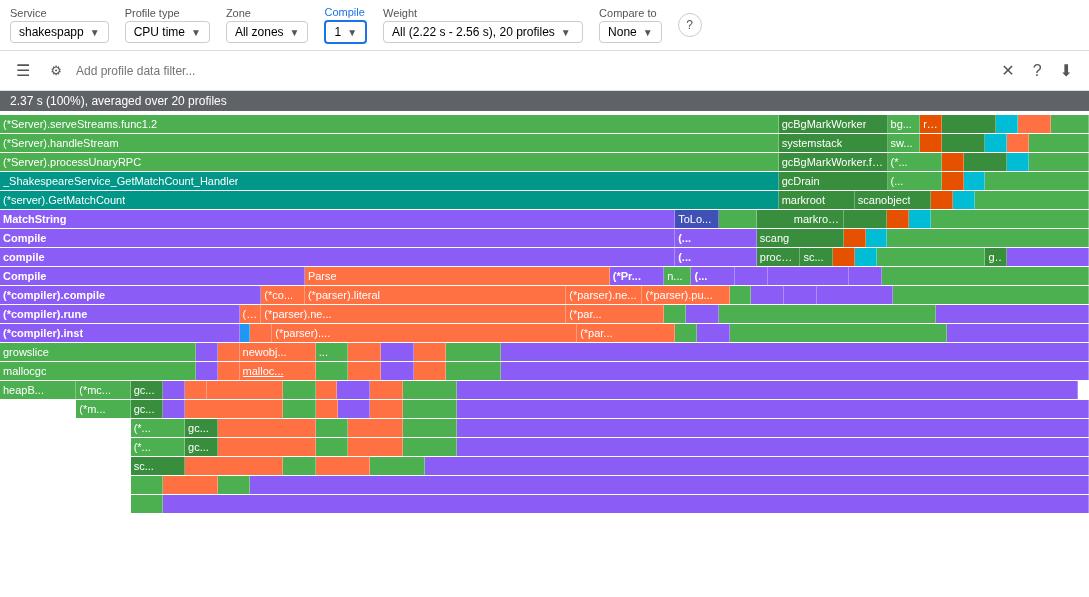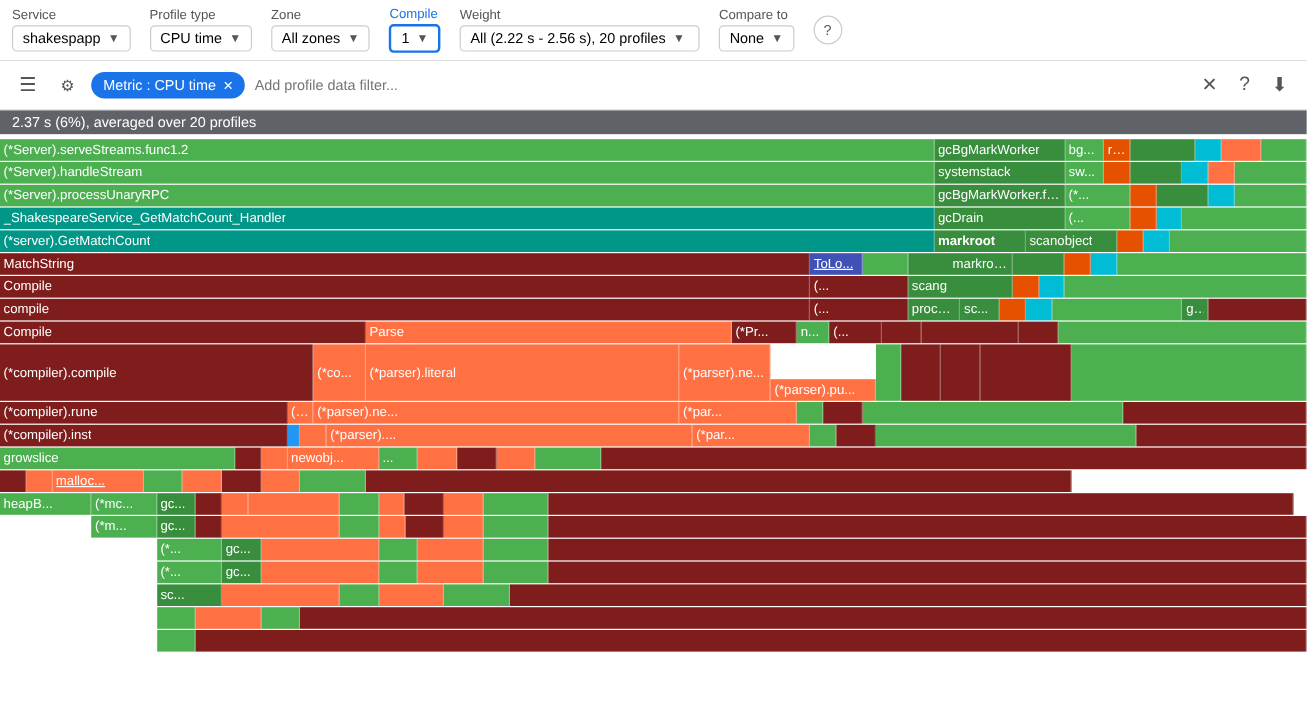--- a/index.html
+++ b/index.html
@@ -134,21 +134,21 @@
       position: relative;
     }
     .flame-block span { overflow: hidden; text-overflow: ellipsis; white-space: nowrap; max-width: 100%; }
 
     
     .c-green { background: #4caf50; align-items: center; }
     .c-green2 { background: #388e3c; }
     .c-teal { background: #009688; }
     .c-orange { background: #e65100; }
     .c-orange2 { background: #ff7043; }
-    .c-orange3 { background: #7f1d1d; }
+    .c-orange3 { background: #8b5cf6; font-weight: bold; }
     .c-blue { background: #2196f3; }
     .c-cyan { background: #00bcd4; }
     .c-indigo { background: #3f51b5; }
   </style>
 </head>
 <body>
 
 <div class="top-bar">
   <div class="dropdown-group">
     <span class="dropdown-label">Service</span>
@@ -197,34 +197,30 @@
       <span class="arrow">▼</span>
     </div>
   </div>
 
   <div class="help-btn">?</div>
 </div>
 
 <div class="filter-bar">
   <button class="filter-icon-btn">☰</button>
   <button class="filter-icon-btn" style="font-size:13px;">⚙</button>
-  <div class="metric-chip">
-    <span>Metric : CPU time</span>
-    <span class="close">×</span>
-  </div>
   <input class="filter-input" type="text" placeholder="Add profile data filter..." style="">
   <div class="filter-actions">
     <button class="icon-btn">✕</button>
     <button class="icon-btn">?</button>
     <button class="icon-btn">⬇</button>
   </div>
 </div>
 
 <div class="stats-bar">
-  <span>2.37 s (6%), averaged over 20 profiles</span>
+  <span>2.37 s (100%), averaged over 20 profiles</span>
 </div>
 
 <div class="flame-area">
 
   <div class="flame-row">
     <div class="flame-block c-green" style="width:71.5%;">
         <span>(*Server).serveStreams.func1.2</span>
       </div>
     <div class="flame-block c-green2" style="width:10%;">
         <span>gcBgMarkWorker</span>
@@ -318,42 +314,42 @@
       </div>
     <div class="flame-block c-green" style="width:9.5%;">
         <span></span>
       </div>
   </div>
 
   <div class="flame-row">
     <div class="flame-block c-teal" style="width:71.5%;">
         <span>(*server).GetMatchCount</span>
       </div>
-    <div class="flame-block c-green2" style="width:7%;font-weight:bold;">
+    <div class="flame-block c-green2" style="width:7%;">
         <span>markroot</span>
       </div>
     <div class="flame-block c-green2" style="width:7%;">
         <span>scanobject</span>
       </div>
     <div class="flame-block c-orange" style="width:2%;">
         <span></span>
       </div>
     <div class="flame-block c-cyan" style="width:2%;">
         <span></span>
       </div>
     <div class="flame-block c-green" style="width:10.5%;">
         <span></span>
       </div>
   </div>
 
   <div class="flame-row">
     <div class="flame-block c-orange3" style="width:62%;">
         <span>MatchString</span>
       </div>
-    <div class="flame-block c-indigo" style="width:4%;text-decoration:underline;">
+    <div class="flame-block c-indigo" style="width:4%;">
         <span>ToLo...</span>
       </div>
     <div class="flame-block c-green" style="width:3.5%;">
         <span></span>
       </div>
     <div class="flame-block c-green2" style="width:8%;padding-left:37px;">
         <span>markroot.func1</span>
       </div>
     <div class="flame-block c-green2" style="width:4%;">
         <span></span>
@@ -456,21 +452,21 @@
       </div>
     <div class="flame-block c-orange2" style="width:4%;">
         <span>(*co...</span>
       </div>
     <div class="flame-block c-orange2" style="width:24%;">
         <span>(*parser).literal</span>
       </div>
     <div class="flame-block c-orange2" style="width:7%;">
         <span>(*parser).ne...</span>
       </div>
-    <div class="flame-block c-orange2" style="width:8%;margin-top:29px;">
+    <div class="flame-block c-orange2" style="width:8%;">
         <span>(*parser).pu...</span>
       </div>
     <div class="flame-block c-green" style="width:2%;">
         <span></span>
       </div>
     <div class="flame-block c-orange3" style="width:3%;">
         <span></span>
       </div>
     <div class="flame-block c-orange3" style="width:3%;">
         <span></span>
@@ -567,20 +563,23 @@
       </div>
     <div class="flame-block c-green" style="width:5%;">
         <span></span>
       </div>
     <div class="flame-block c-orange3" style="width:54%;">
         <span></span>
       </div>
   </div>
 
   <div class="flame-row">
+    <div class="flame-block c-green" style="width:18%;">
+        <span>mallocgc</span>
+      </div>
     <div class="flame-block c-orange3" style="width:2%;">
         <span></span>
       </div>
     <div class="flame-block c-orange2" style="width:2%;">
         <span></span>
       </div>
     <div class="flame-block c-orange2" style="width:7%;text-decoration:underline;">
         <span>malloc...</span>
       </div>
     <div class="flame-block c-green" style="width:3%;">

